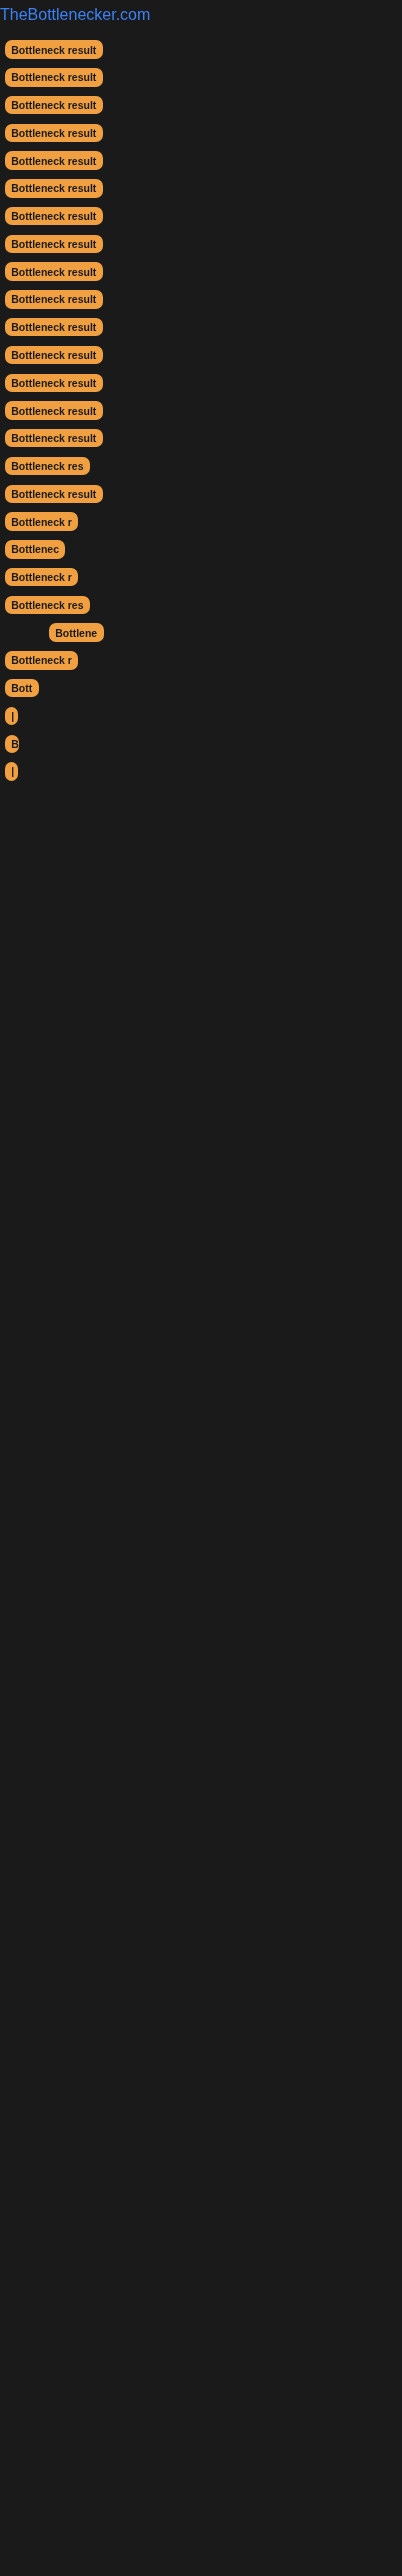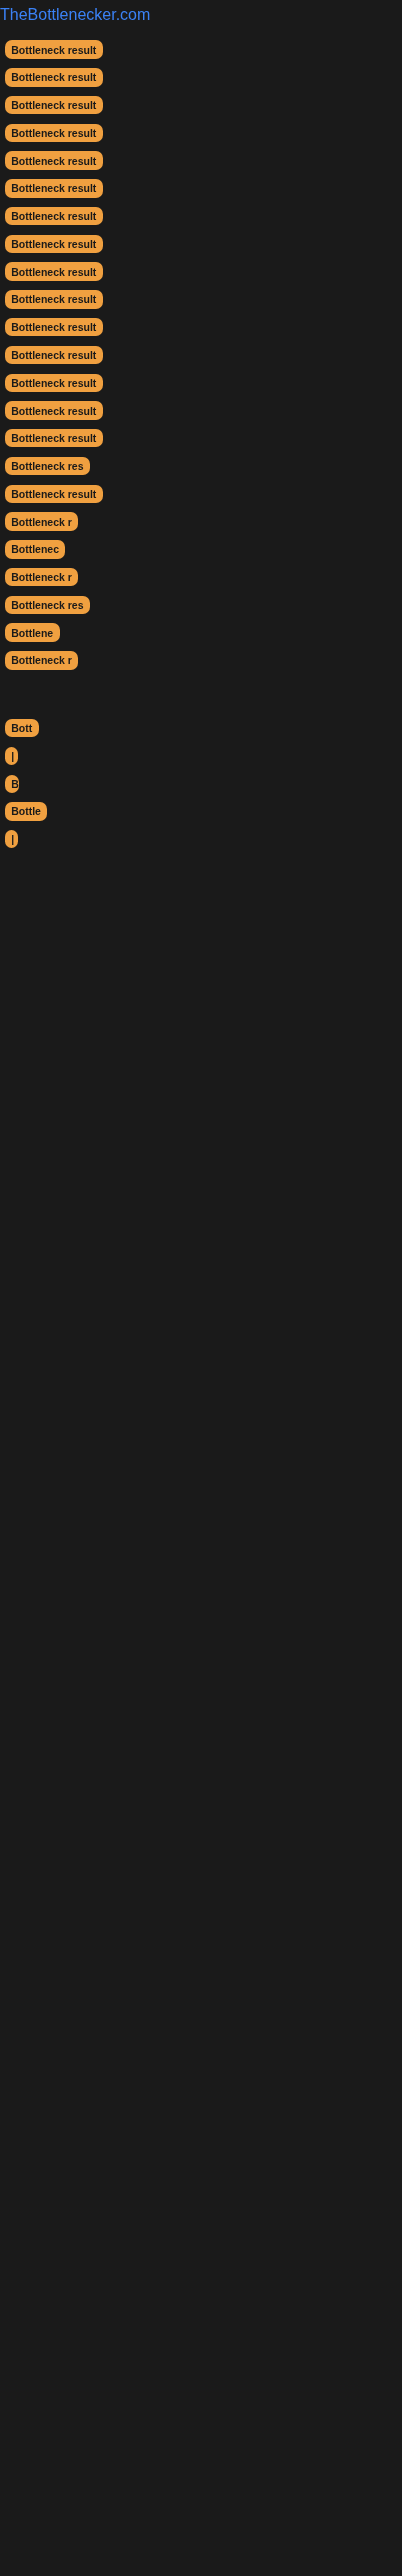--- a/index.html
+++ b/index.html
@@ -67,21 +67,20 @@
     <div class="bottleneck-item"><span class="bottleneck-label" style="max-width: 117px;">Bottleneck result</span></div>
     <div class="bottleneck-item"><span class="bottleneck-label" style="max-width: 117px;">Bottleneck result</span></div>
     <div class="bottleneck-item"><span class="bottleneck-label" style="max-width: 113px;">Bottleneck result</span></div>
     <div class="bottleneck-item"><span class="bottleneck-label" style="max-width: 109px;">Bottleneck result</span></div>
     <div class="bottleneck-item"><span class="bottleneck-label" style="max-width: 97px;">Bottleneck res</span></div>
     <div class="bottleneck-item"><span class="bottleneck-label" style="max-width: 109px;">Bottleneck result</span></div>
     <div class="bottleneck-item"><span class="bottleneck-label" style="max-width: 85px;">Bottleneck r</span></div>
     <div class="bottleneck-item"><span class="bottleneck-label" style="max-width: 72px;">Bottlenec</span></div>
     <div class="bottleneck-item"><span class="bottleneck-label" style="max-width: 85px;">Bottleneck r</span></div>
     <div class="bottleneck-item"><span class="bottleneck-label" style="max-width: 93px;">Bottleneck res</span></div>
-    <div class="bottleneck-item"><span class="bottleneck-label" style="max-width: 64px;">Bottlene</span></div>
+    <div class="bottleneck-item"><span class="bottleneck-label" style="max-width: 64px; margin-left: 44px;">Bottlene</span></div>
     <div class="bottleneck-item"><span class="bottleneck-label" style="max-width: 85px;">Bottleneck r</span></div>
-    <div class="bottleneck-item"><span class="bottleneck-label" style="max-width: 40px; margin-top: 40px;">Bott</span></div>
+    <div class="bottleneck-item"><span class="bottleneck-label" style="max-width: 40px;">Bott</span></div>
     <div class="bottleneck-item"><span class="bottleneck-label" style="max-width: 9.7px;">|</span></div>
     <div class="bottleneck-item"><span class="bottleneck-label" style="max-width: 14.5px;">B</span></div>
-    <div class="bottleneck-item"><span class="bottleneck-label" style="max-width: 44px;">Bottle</span></div>
     <div class="bottleneck-item"><span class="bottleneck-label" style="max-width: 9.7px;">|</span></div>
   </div>
 
 
 </body></html>

